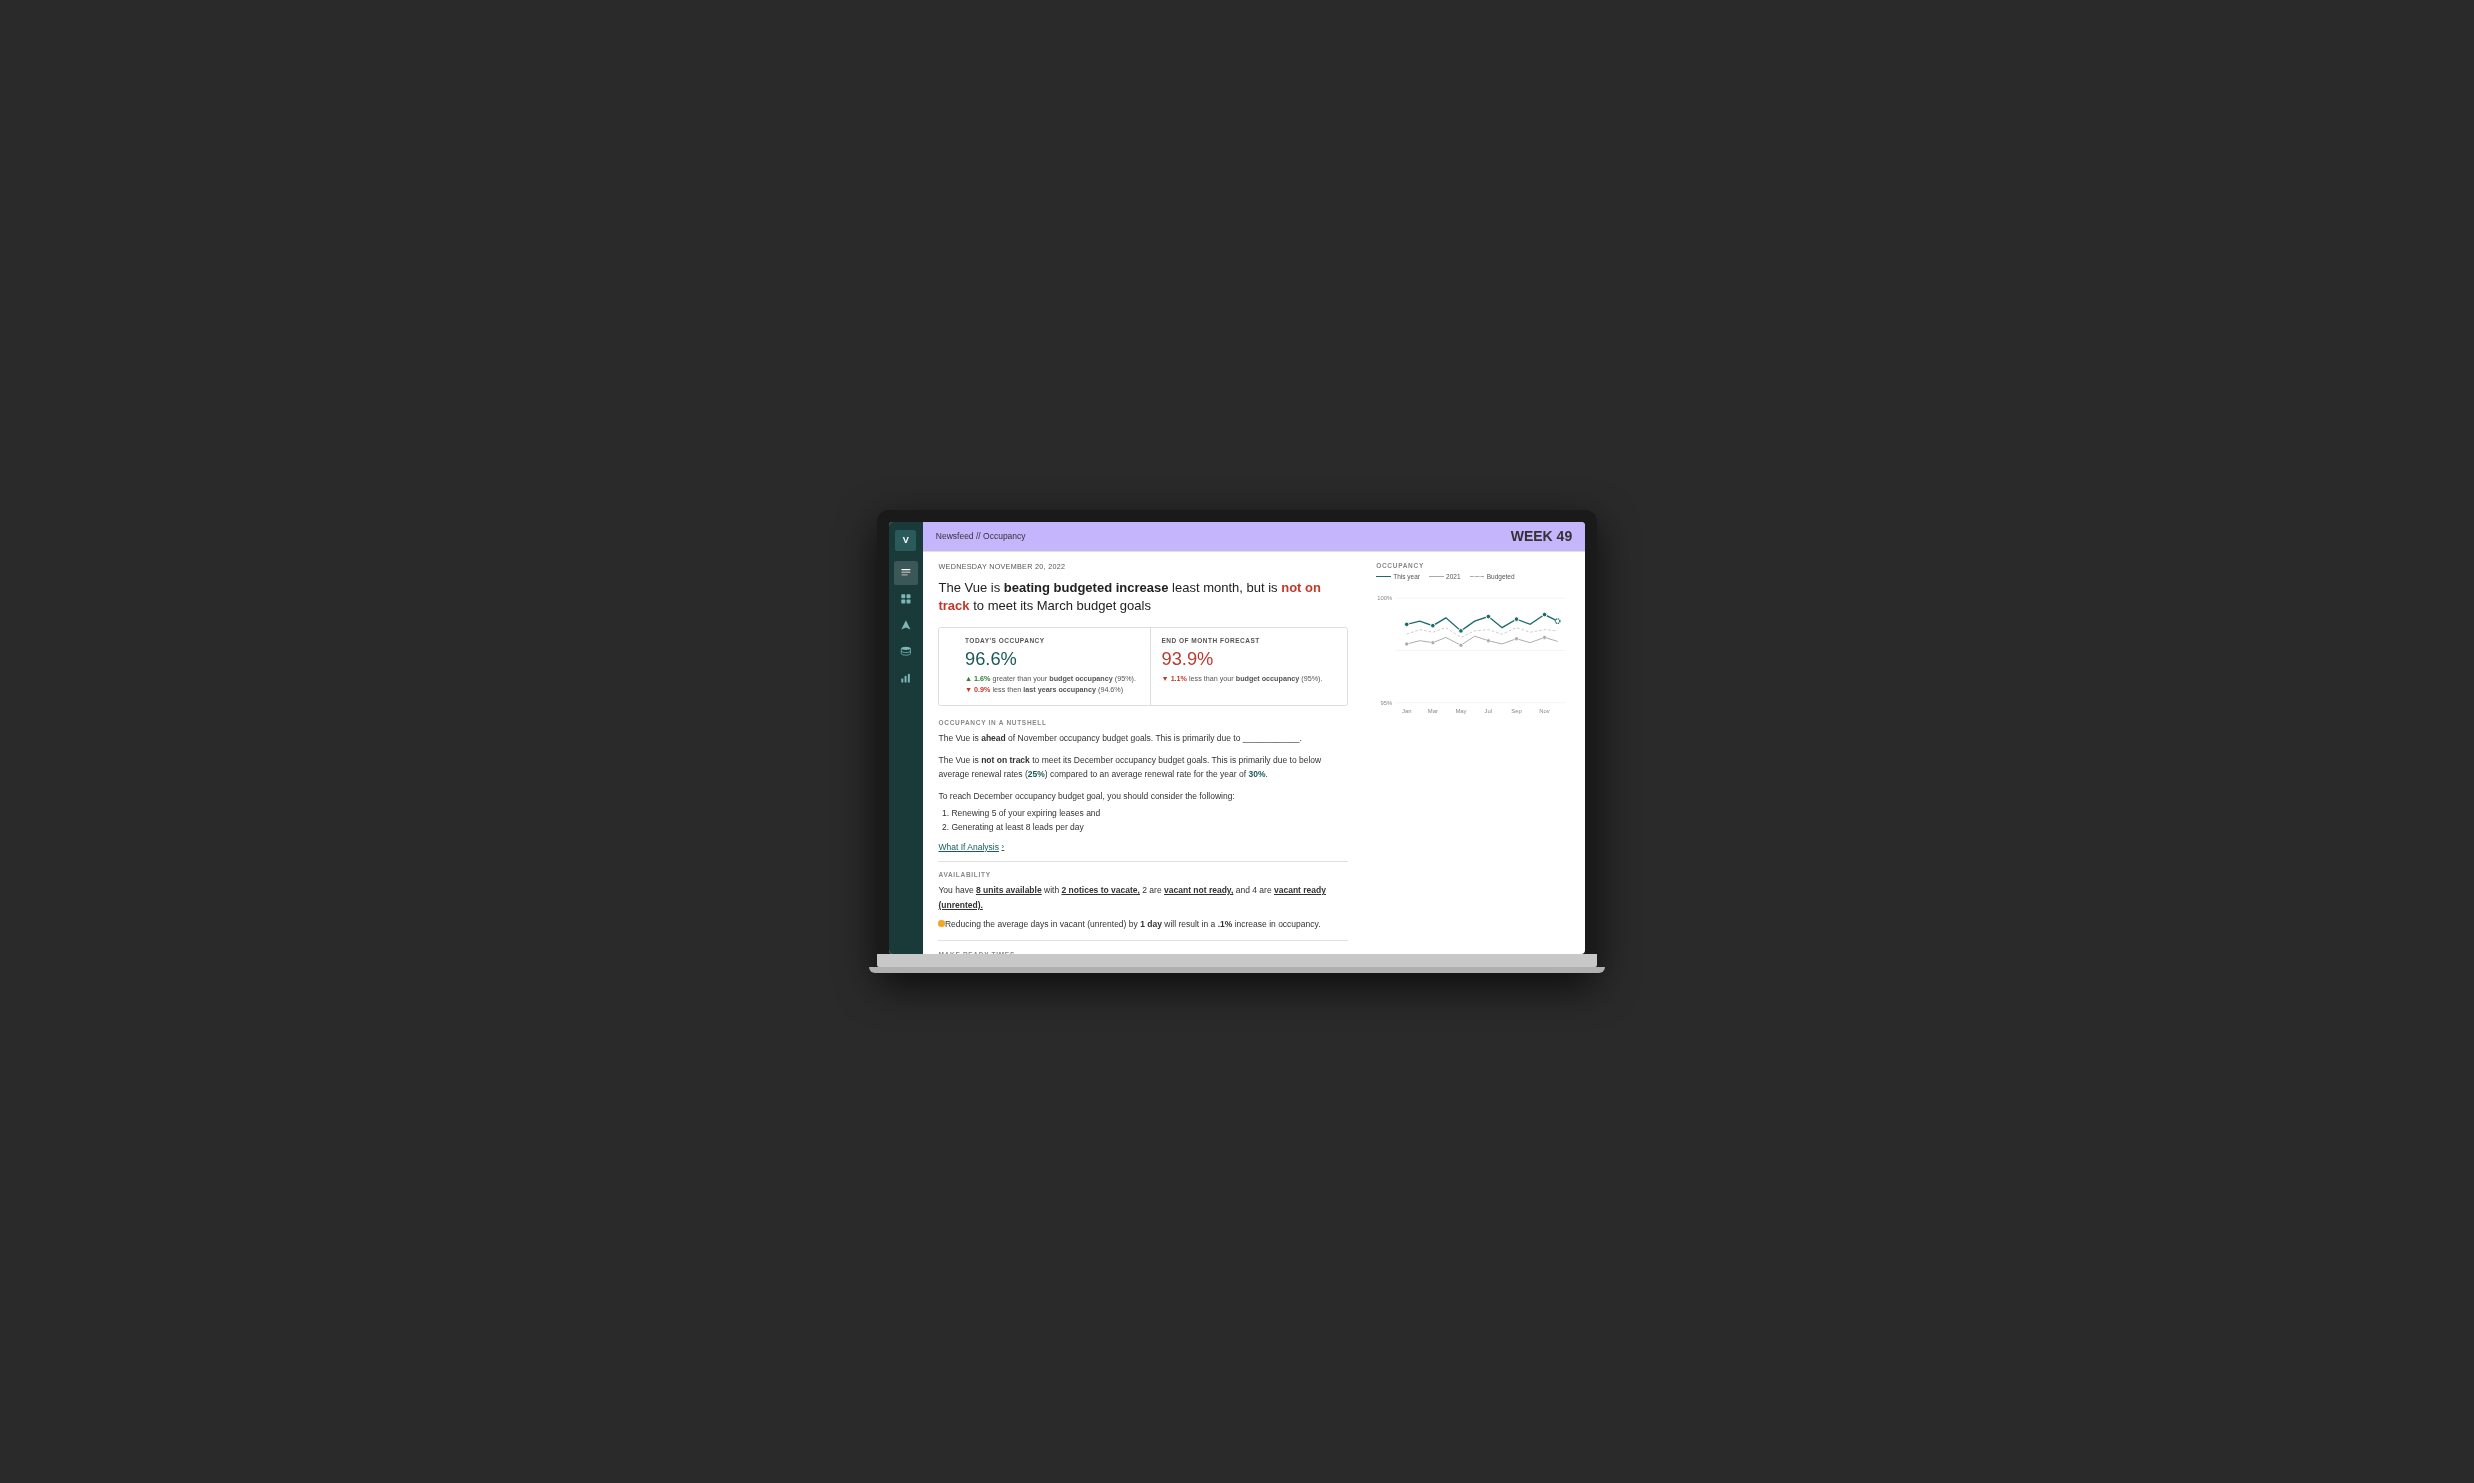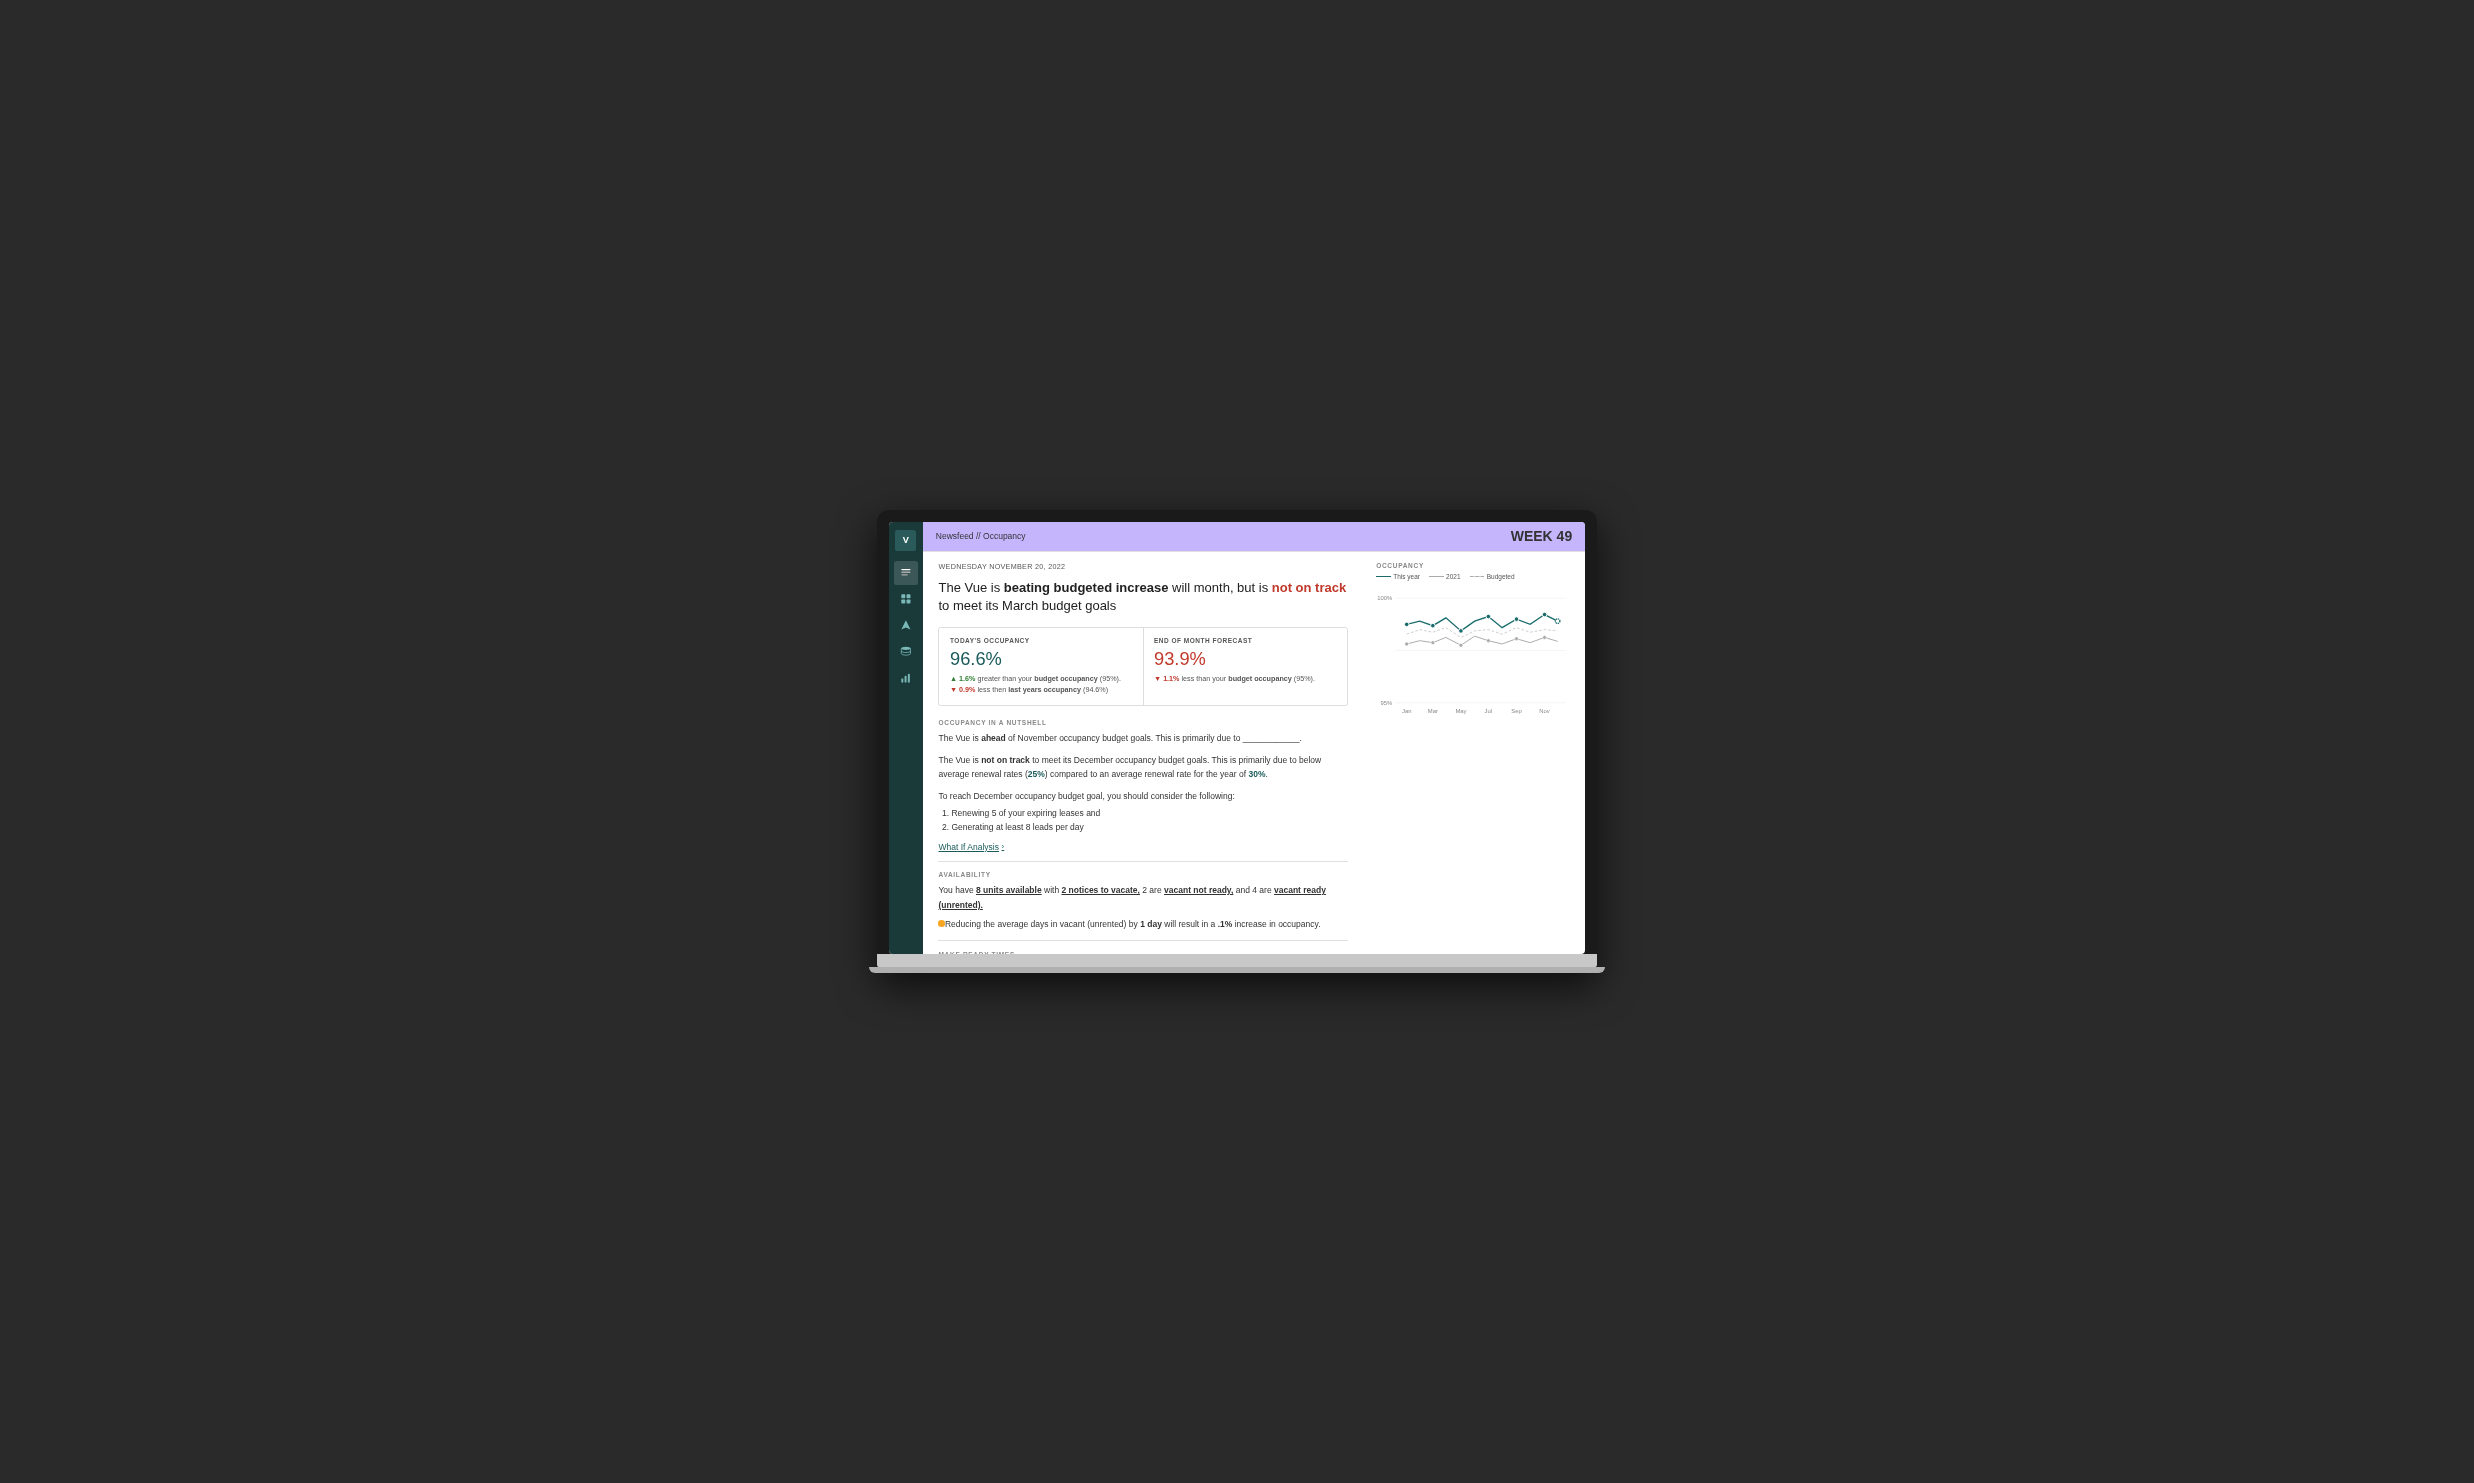--- a/index.html
+++ b/index.html
@@ -122,20 +122,21 @@
     .headline .not-on-track {
       color: #c0392b;
       font-weight: 700;
     }
     .metric-cards {
       display: flex;
       gap: 0;
       border: 0.7px solid #ddd;
       border-radius: 2.6px;
       margin-bottom: 13px;
+      padding-left: 15px;
     }
     .metric-card {
       flex: 1;
       padding: 9.2px 10.5px;
     }
     .metric-card:first-child {
       border-right: 0.7px solid #ddd;
     }
     .metric-card-title {
       font-size: 6.5px;
@@ -311,21 +312,21 @@
         <span class="breadcrumb">Newsfeed // Occupancy</span>
         <span class="week-label">WEEK 49</span>
       </div>
 
       <div class="content-area">
 
         <div class="left-panel">
           <div class="date-line">WEDNESDAY NOVEMBER 20, 2022</div>
 
           <div class="headline">
-            <span>The Vue is </span><strong>beating budgeted increase</strong><span> will month, but is </span><span class="not-on-track">not on track</span><span> to meet its March budget goals</span>
+            <span>The Vue is </span><strong>beating budgeted increase</strong><span> least month, but is </span><span class="not-on-track">not on track</span><span> to meet its March budget goals</span>
           </div>
 
           <div class="metric-cards">
             <div class="metric-card">
               <div class="metric-card-title">TODAY'S OCCUPANCY</div>
               <div class="metric-value">96.6%</div>
               <div class="metric-detail">
                 <span class="up">▲ <strong>1.6%</strong></span>
                 <span>greater than your </span>
                 <strong>budget occupancy</strong>

